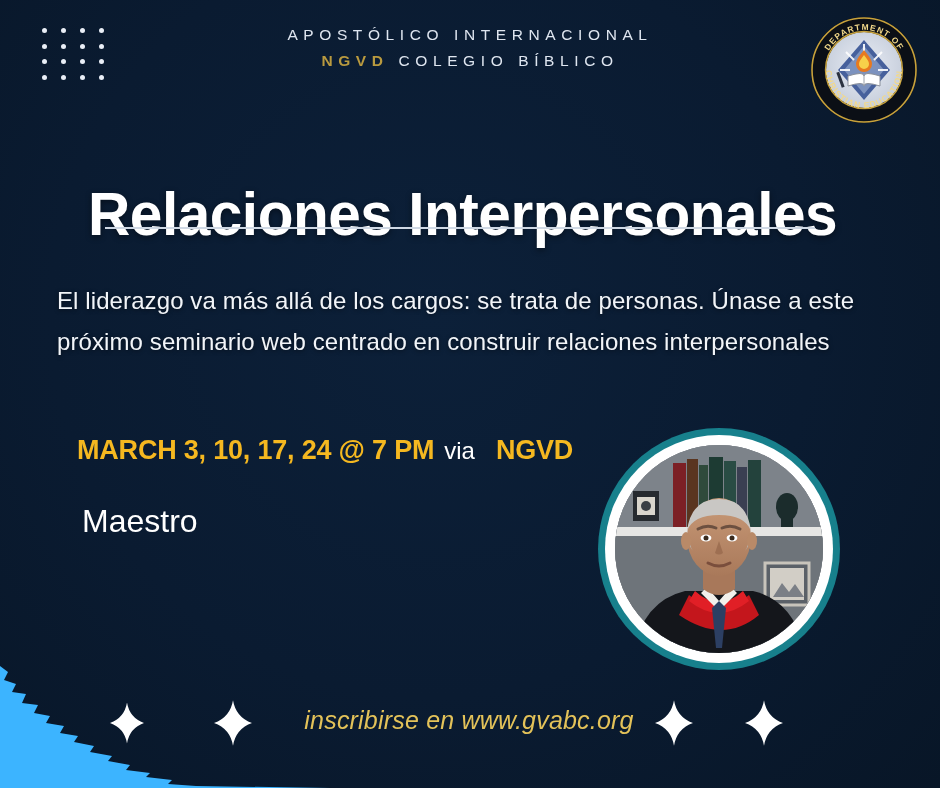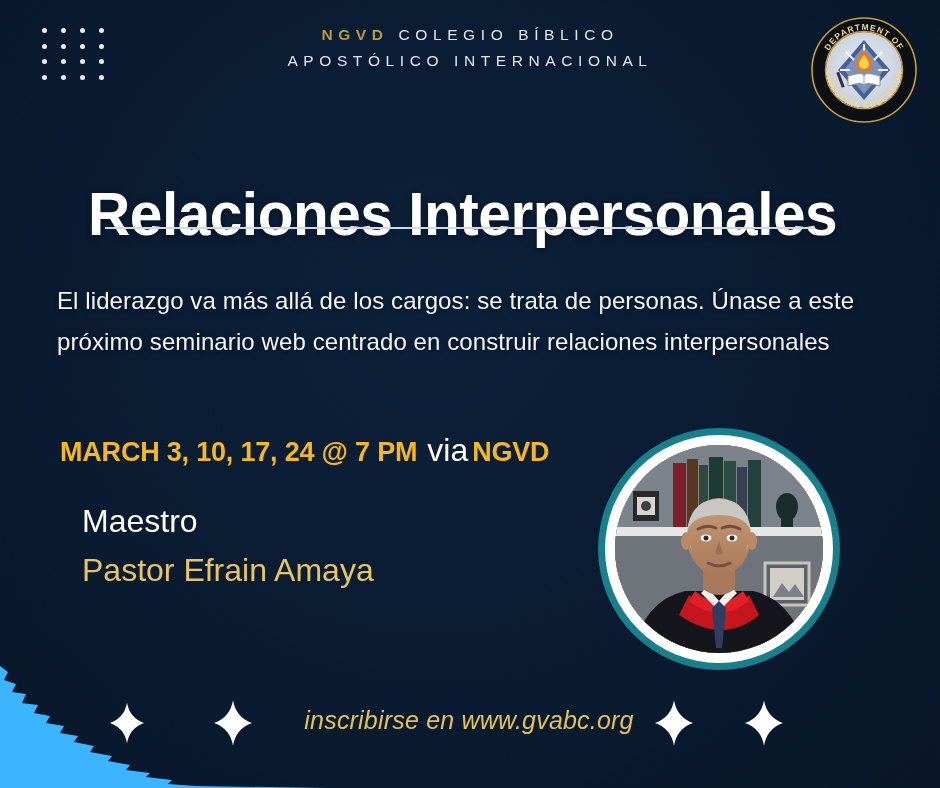--- a/index.html
+++ b/index.html
@@ -116,25 +116,25 @@
   .date-line {
     position: absolute;
     left: 60px;
     top: 434px;
     white-space: nowrap;
     font-size: 27px;
     line-height: 32px;
     font-weight: 700;
     letter-spacing: -0.2px;
   }
-  .date-line .gold { color: #f5b820; }
+  .date-line .gold { color: #f5b820; margin-left: 17px; }
   .date-line .via {
     color: #ffffff;
     font-weight: 400;
-    font-size: 32px;
+    font-size: 24px;
     padding: 0 4px 0 10px;
     letter-spacing: 0;
   }
 
   
   .teacher {
     position: absolute;
     left: 82px;
     top: 498px;
   }
@@ -228,25 +228,25 @@
       <span></span>
       <span></span>
       <span></span>
     <span></span>
       <span></span>
       <span></span>
       <span></span>
   </div>
 
   <div class="header-text">
+    <div class="header-line">APOSTÓLICO INTERNACIONAL</div>
     <div class="header-line">
       <span class="ngvd">NGVD</span>
       <span>COLEGIO BÍBLICO</span>
     </div>
-    <div class="header-line">APOSTÓLICO INTERNACIONAL</div>
   </div>
 
   <div class="seal">
     <svg viewBox="0 0 108 108" width="108" height="108" xmlns="http://www.w3.org/2000/svg">
       <defs>
         <path id="arcTop" d="M 14,54 A 40,40 0 0 1 94,54" fill="none"></path>
         <path id="arcBot" d="M 16,54 A 38,38 0 0 0 92,54" fill="none"></path>
         <radialGradient id="sealInner" cx="50%" cy="45%" r="60%">
           <stop offset="0%" stop-color="#e9edf5"></stop>
           <stop offset="100%" stop-color="#c3cbd9"></stop>
@@ -288,21 +288,20 @@
   <div class="divider"></div>
 
   <p class="body-copy">El liderazgo va más allá de los cargos: se trata de personas. Únase a este próximo seminario web centrado en construir relaciones interpersonales</p>
 
   <div class="date-line">
     <span class="gold">MARCH 3, 10, 17, 24 @ 7 PM</span><span class="via">via</span><span class="gold">NGVD</span>
   </div>
 
   <div class="teacher">
     <div class="role">Maestro</div>
-    <div class="name">Pastor Efrain Amaya</div>
   </div>
 
   <div class="portrait">
     <div class="ring-white"></div>
     <div class="photo">
       <svg class="photo-svg" viewBox="0 0 208 208" xmlns="http://www.w3.org/2000/svg">
         <defs>
           <linearGradient id="wallG" x1="0" y1="0" x2="0" y2="1">
             <stop offset="0%" stop-color="#8e949b"></stop>
             <stop offset="100%" stop-color="#6d7378"></stop>

